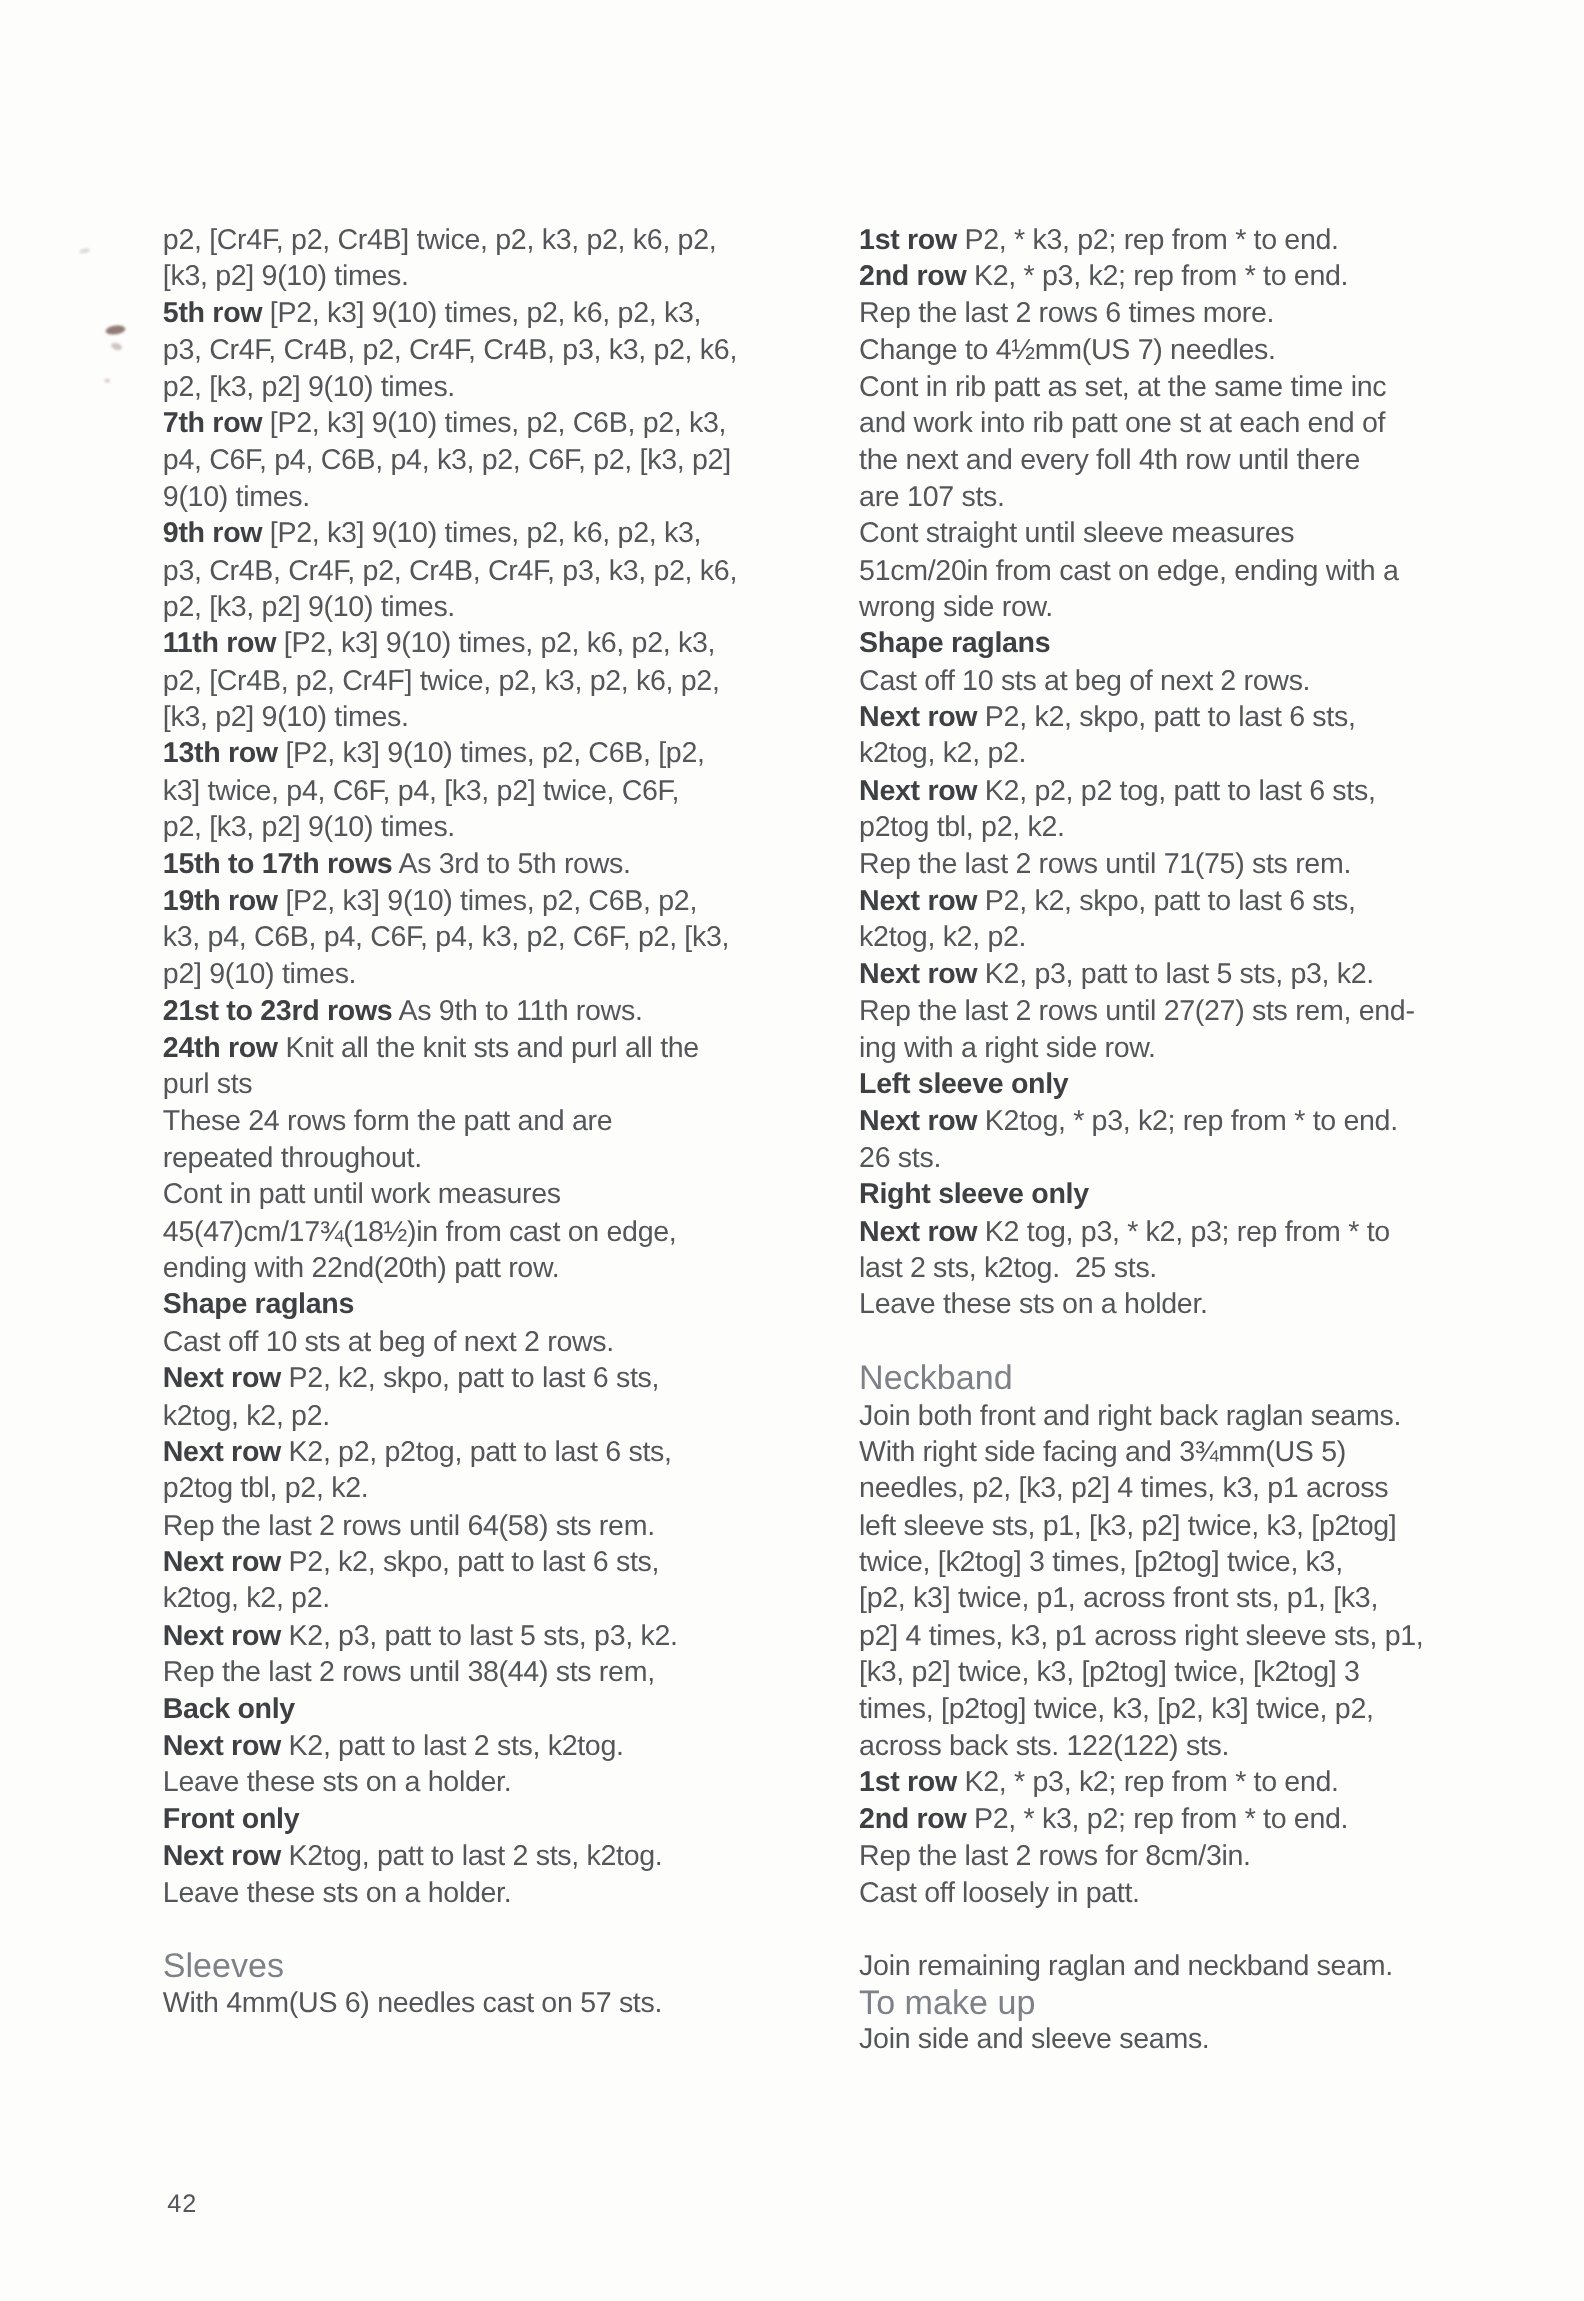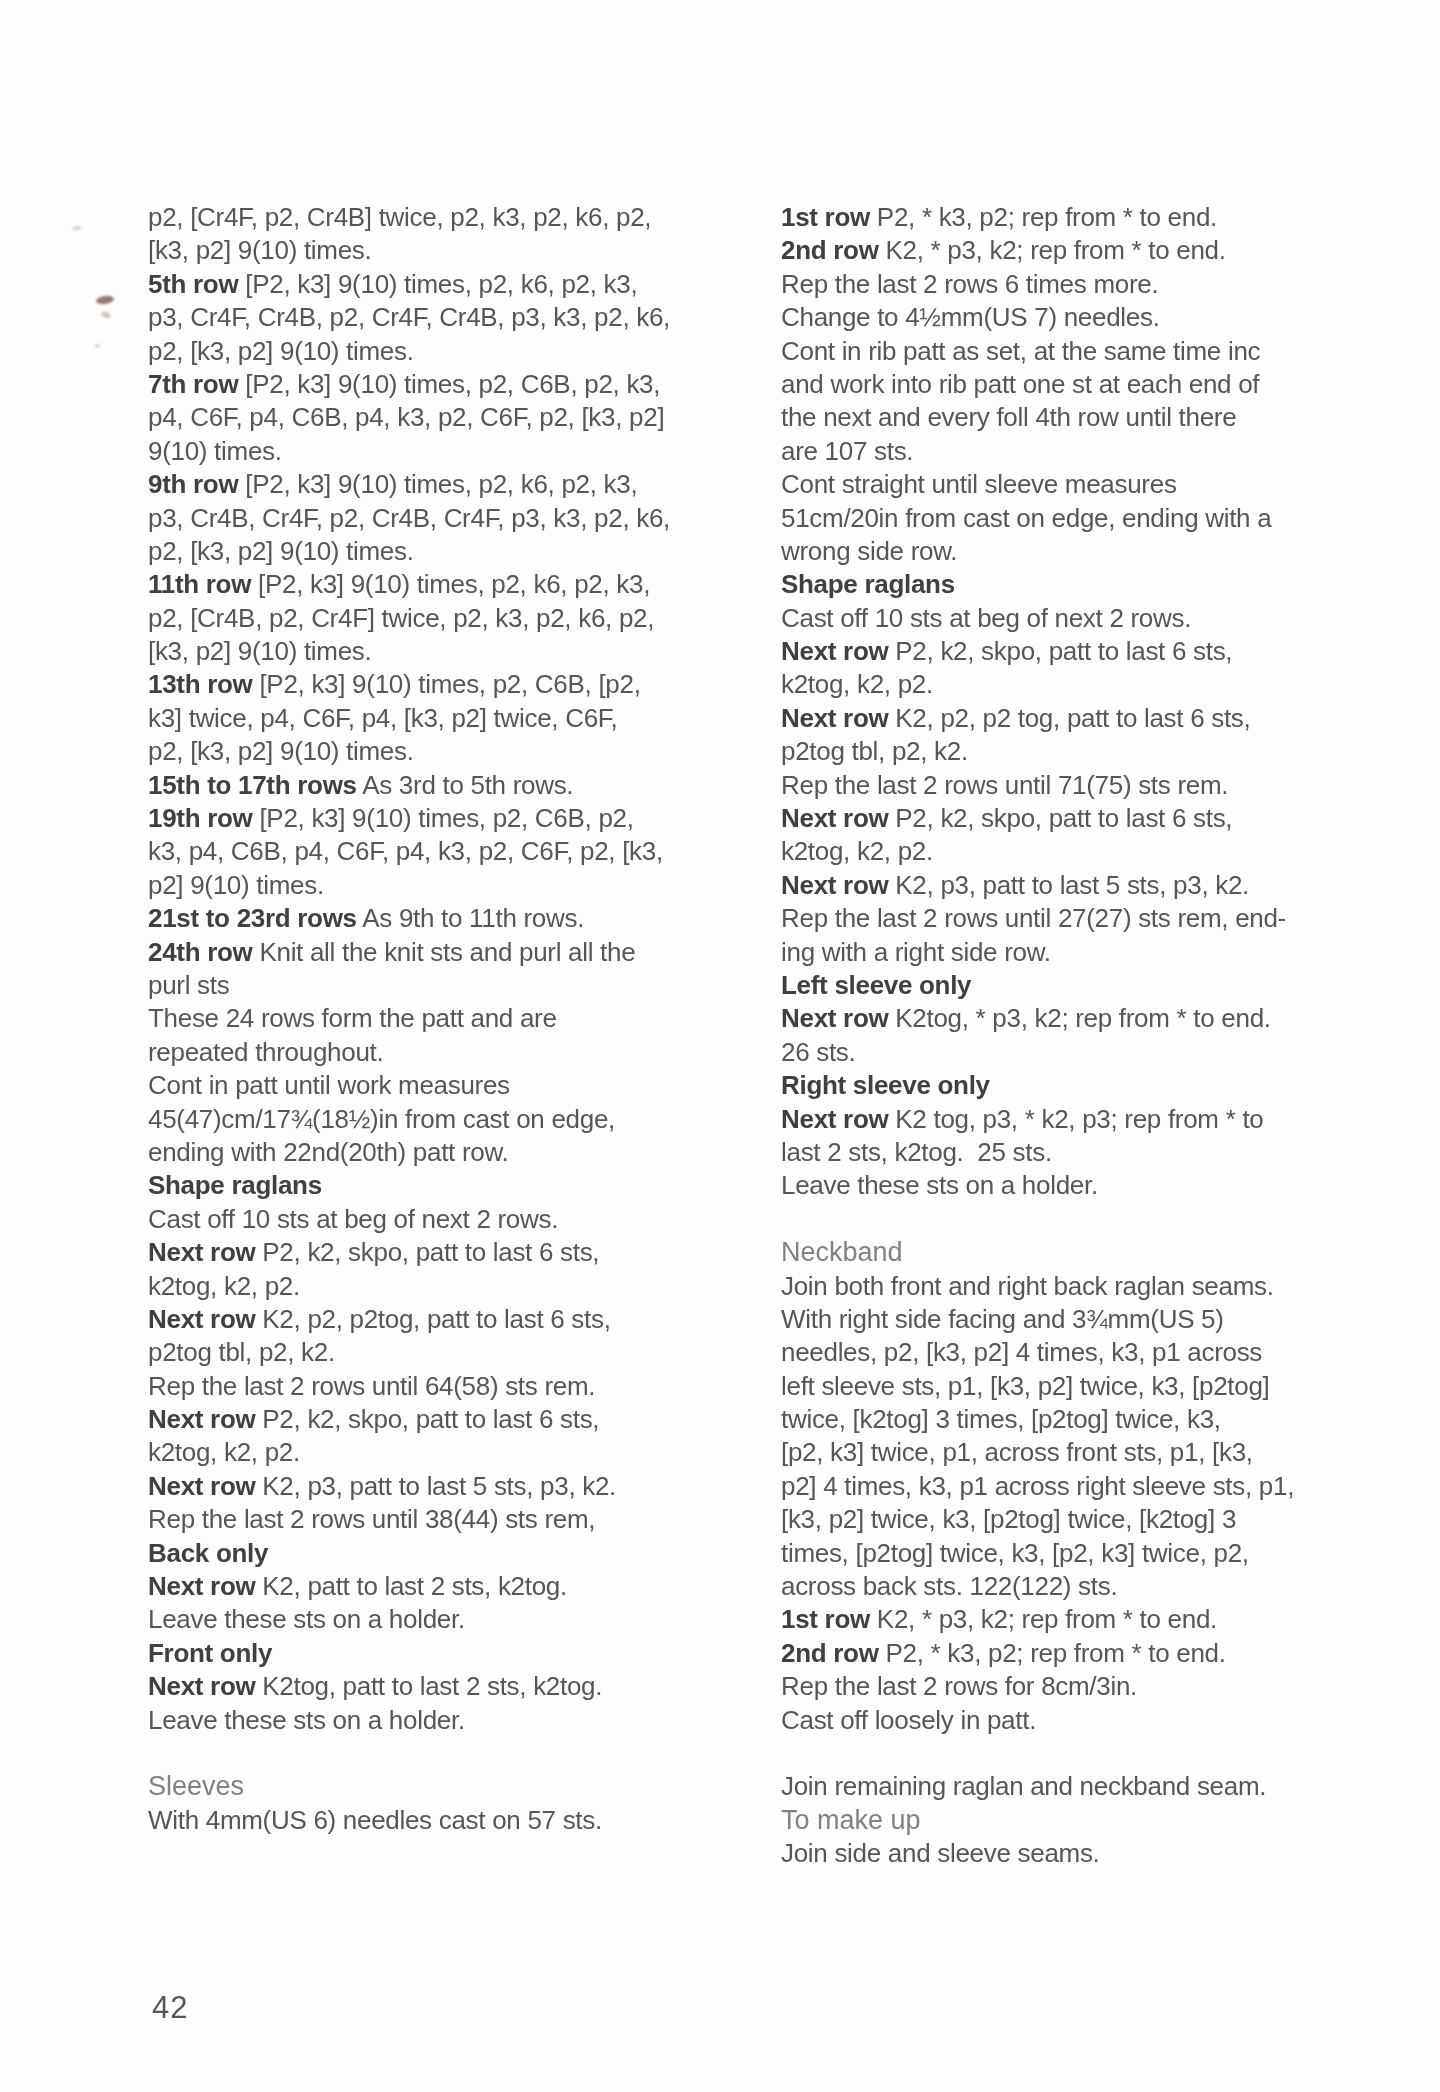--- a/index.html
+++ b/index.html
@@ -14,25 +14,25 @@
   .col{position:absolute;top:175px;margin-top:26px;}
   .col-left{left:148px;width:600px;}
   .col-right{left:781px;width:470px;}
   .line{
     height:33.4px;line-height:33.4px;
     font-size:26px;letter-spacing:-0.3px;
     white-space:nowrap;
   }
   .line .lead{font-weight:bold;color:#3f4044;}
   .line.bold-line{font-weight:bold;color:#3f4044;}
-  .line.gray-head{color:#7e8187;font-size:27px;letter-spacing:0;}
+  .line.gray-head{color:#7e8187;font-size:31px;letter-spacing:0;}
   .line.gap{height:33.4px;}
   .page-number{
     position:absolute;left:152px;top:1990px;
-    font-size:31px;color:#55565a;letter-spacing:1px;
+    font-size:23px;color:#55565a;letter-spacing:1px;
   }
   .smudge{position:absolute;border-radius:50%;pointer-events:none;}
   .smudge-1{left:96px;top:296px;width:18px;height:8px;background:#6d5149;opacity:.75;transform:rotate(-8deg);filter:blur(1px);}
   .smudge-2{left:101px;top:312px;width:10px;height:6px;background:#8a7068;opacity:.4;transform:rotate(20deg);filter:blur(1px);}
   .smudge-3{left:95px;top:344px;width:5px;height:4px;background:#9a8078;opacity:.35;filter:blur(1px);}
   .smudge-4{left:72px;top:226px;width:10px;height:4px;background:#9a9a9a;opacity:.35;transform:rotate(-12deg);filter:blur(1px);}
 </style>
 </head>
 <body>
 

